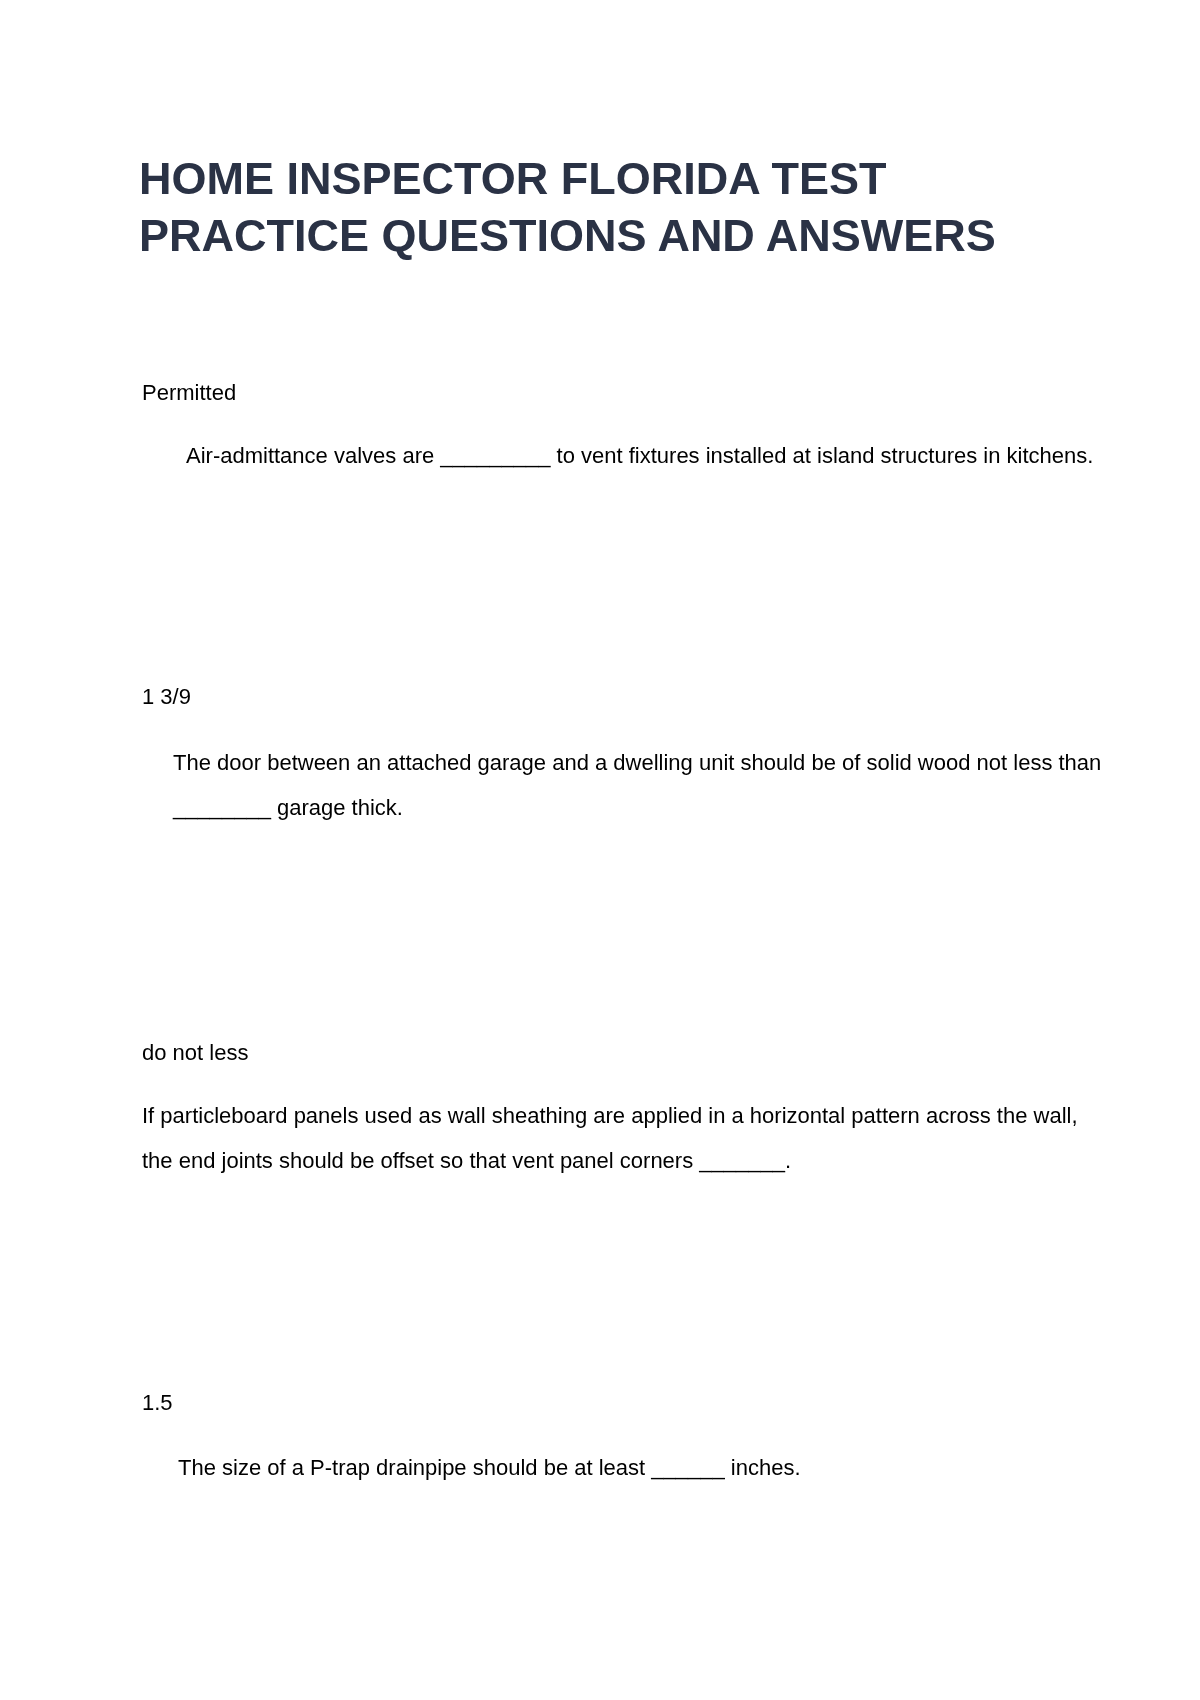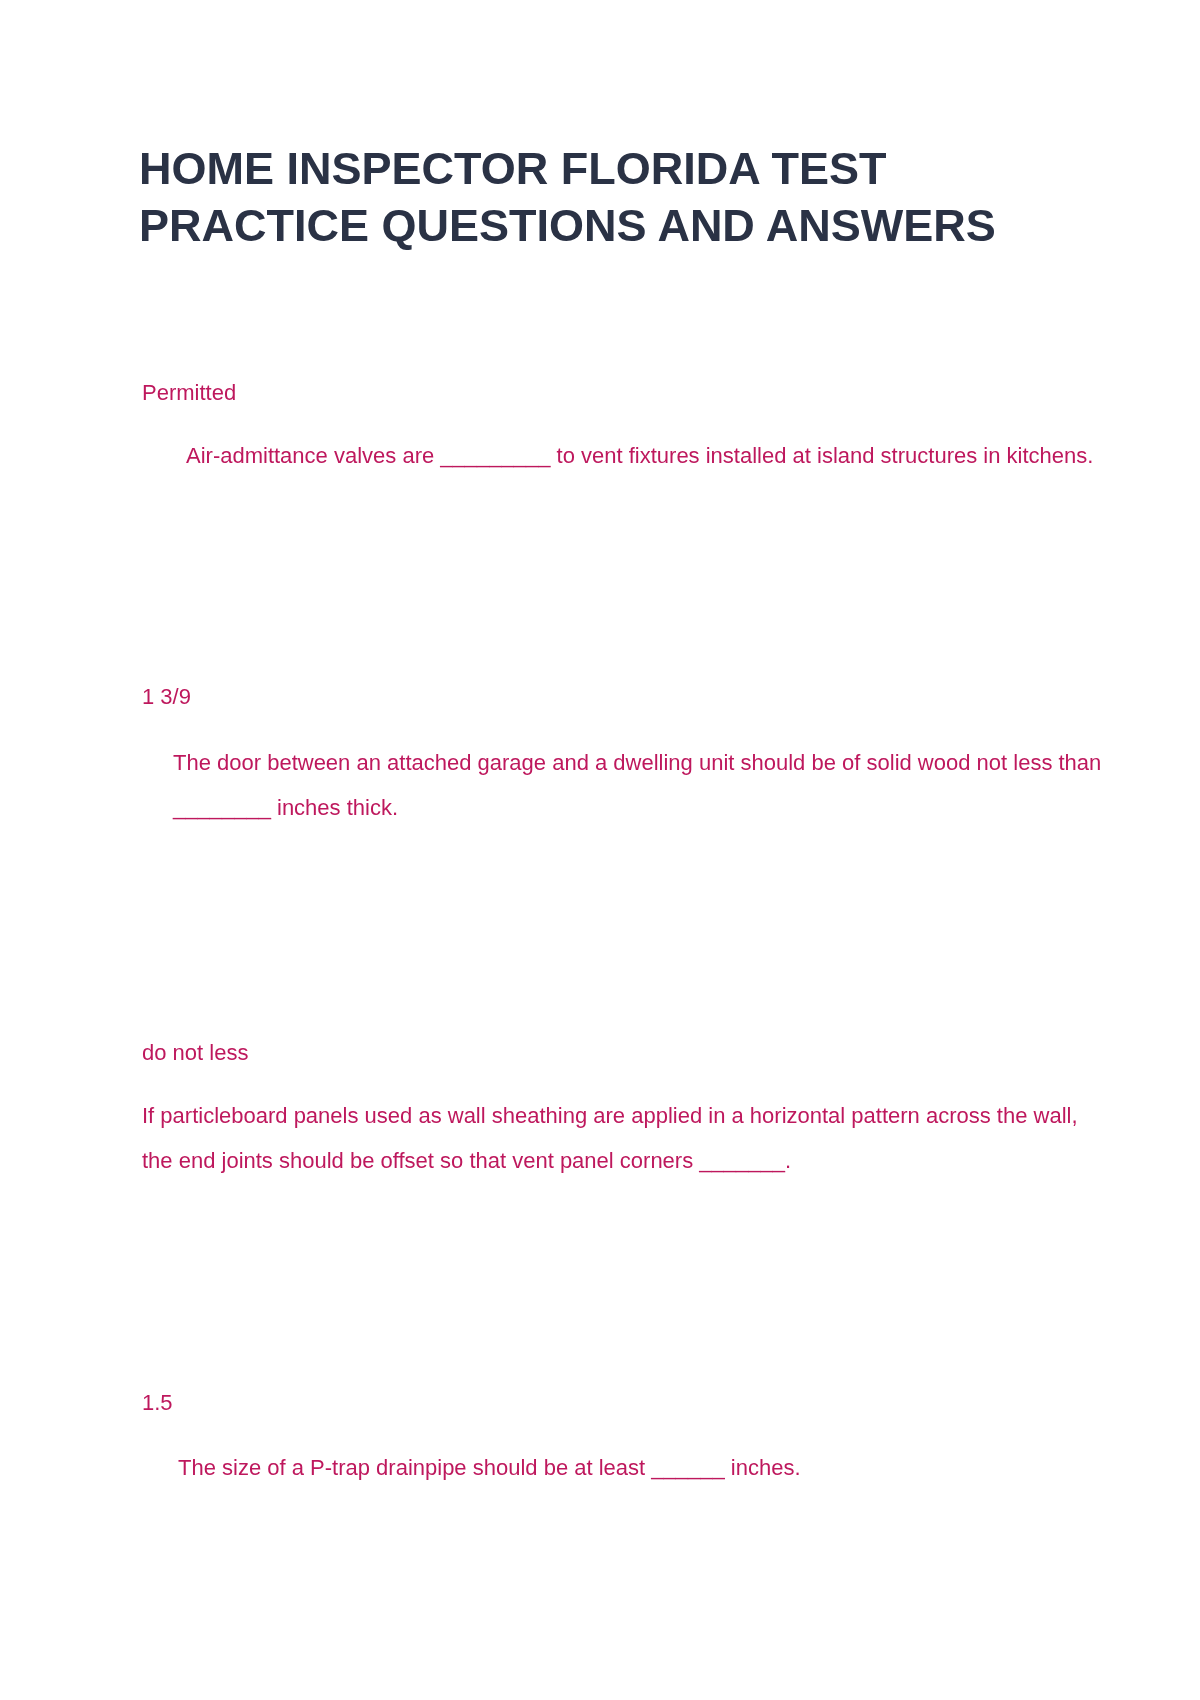--- a/index.html
+++ b/index.html
@@ -11,40 +11,40 @@
     position: relative;
     width: 1200px;
     height: 1700px;
     background: #ffffff;
     overflow: hidden;
     font-family: "Liberation Sans", "DejaVu Sans", sans-serif;
   }
   .doc-title {
     position: absolute;
     left: 139px;
-    top: 140px;
+    top: 150px;
     width: 1000px;
     margin: 0;
     font-size: 45px;
     line-height: 57px;
     font-weight: bold;
     letter-spacing: 0px;
     color: #2a3245;
   }
   .title-line {
     white-space: nowrap;
   }
   .answer, .question {
     position: absolute;
     left: 142px;
     width: 950px;
     font-size: 22px;
     line-height: 45px;
     font-weight: normal;
-    color: #be185d;
+    color: #000000;
   }
   .q-line {
     white-space: nowrap;
   }
   .a-permitted   { top: 370px; }
   .q-airvalves   { top: 433px; margin-left: 44px; }
   .a-door        { top: 674px; }
   .q-door        { top: 740px; margin-left: 31px; }
   .a-panels      { top: 1030px; }
   .q-panels      { top: 1093px; }
@@ -62,21 +62,21 @@
   </h1>
 
   <div class="answer a-permitted">Permitted</div>
   <div class="question q-airvalves">
     <div class="q-line">Air-admittance valves are _________ to vent fixtures installed at island structures in kitchens.</div>
   </div>
 
   <div class="answer a-door">1 3/9</div>
   <div class="question q-door">
     <div class="q-line">The door between an attached garage and a dwelling unit should be of solid wood not less than</div>
-    <div class="q-line">________ inches thick.</div>
+    <div class="q-line">________ garage thick.</div>
   </div>
 
   <div class="answer a-panels">do not less</div>
   <div class="question q-panels">
     <div class="q-line">If particleboard panels used as wall sheathing are applied in a horizontal pattern across the wall,</div>
     <div class="q-line">the end joints should be offset so that vent panel corners _______.</div>
   </div>
 
   <div class="answer a-ptrap">1.5</div>
   <div class="question q-ptrap">

